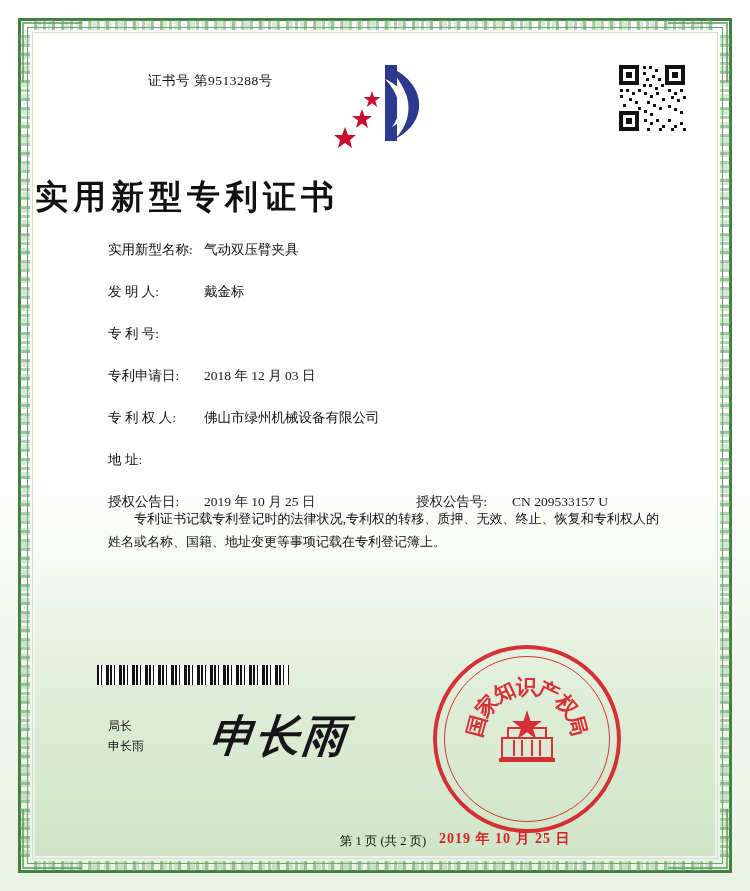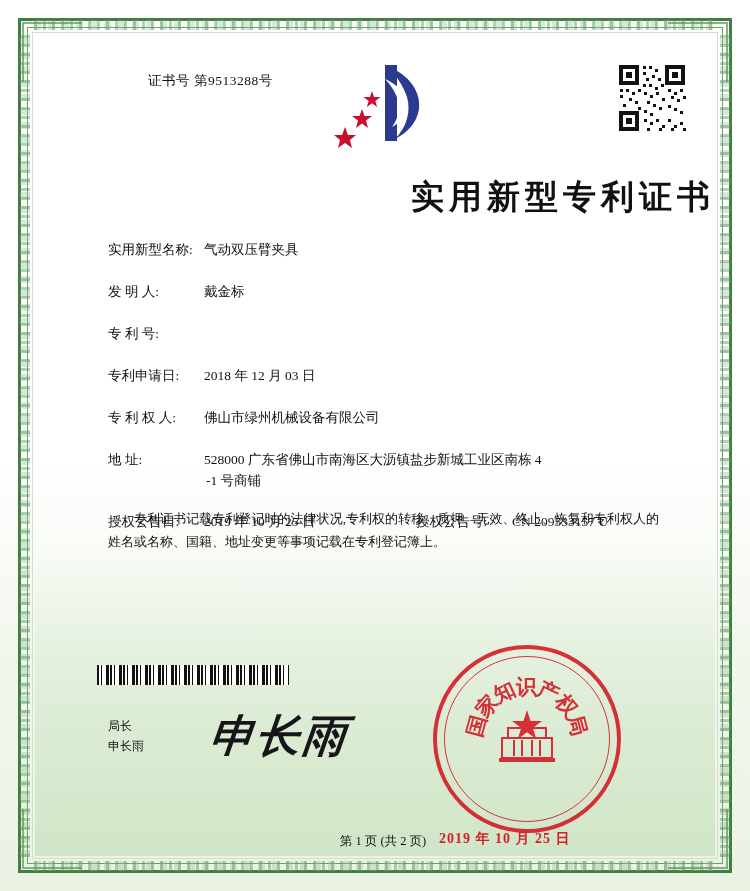--- a/index.html
+++ b/index.html
@@ -116,21 +116,21 @@
   .qr {
     position: absolute;
     right: 28px; top: 28px;
     width: 70px; height: 70px;
   }
 
   .title {
     position: absolute;
     left: 0; right: 0;
     top: 140px;
-    text-align: right;
+    text-align: left;
     font-size: 33px;
     font-weight: bold;
     letter-spacing: 5px;
     color: #111;
     font-family: "Liberation Serif", "DejaVu Serif", serif;
   }
 
   .fields {
     position: absolute;
     left: 73px;
@@ -398,24 +398,20 @@
         <div class="field-value">2018 年 12 月 03 日</div>
       </div>
 
       <div class="field-row">
         <div class="field-label">专 利 权 人:</div>
         <div class="field-value">佛山市绿州机械设备有限公司</div>
       </div>
 
       <div class="field-row">
         <div class="field-label">地 址:</div>
-        <div class="field-value">
-          <span>528000 广东省佛山市南海区大沥镇盐步新城工业区南栋 4</span>
-          <span class="cont">-1 号商铺</span>
-        </div>
       </div>
 
       <div class="field-row dual">
         <div class="field-label">授权公告日:</div>
         <div class="pair">
           <div class="seg1">2019 年 10 月 25 日</div>
           <div class="seg2-label">授权公告号:</div>
           <div class="seg2-value">CN 209533157 U</div>
         </div>
       </div>

